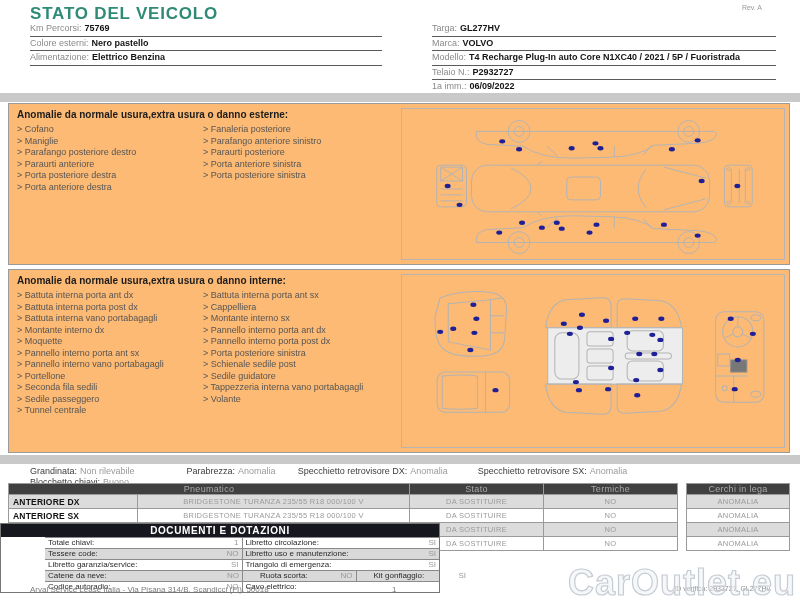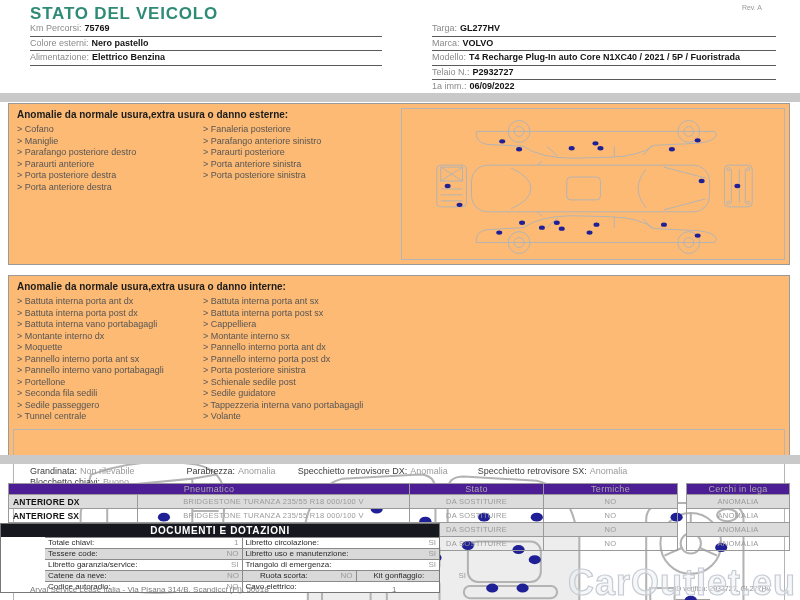--- a/index.html
+++ b/index.html
@@ -18,21 +18,21 @@
   .info-col.right{flex:1;}
   .info-row{border-bottom:1px solid #5a5a5a;font-size:9px;line-height:11.5px;padding-bottom:1px;margin-bottom:1px;}
   .info-row .lbl{color:#8a8a8a;}
   .info-row .val{color:#141414;font-weight:bold;margin-left:3px;}
   
   .gray-band{position:absolute;left:0;width:800px;height:9px;background:#c9c9c9;}
   .band1{top:93px;} .band2{top:455px;}
   
   .panel{position:absolute;left:8px;width:780px;border:1px solid #9a9a9a;display:flex;background:#fdba74;}
   #panel-ext{top:103px;height:160px;}
-  #panel-int{top:275px;height:182px;flex-direction:column;}
+  #panel-int{top:269px;height:182px;}
   .anom-text{width:388px;padding:5px 8px 2px 8px;box-sizing:border-box;}
   .anom-title{font-size:10px;font-weight:bold;color:#1c1c1c;margin-bottom:4px;}
   .anom-cols{display:flex;}
   .anom-col{width:50%;margin:0;padding:0;list-style:none;}
   .anom-col li{font-size:9px;color:#555;line-height:11.5px;padding-left:10px;text-indent:-10px;}
   .diagram-box{flex:1;margin:4px;border:1px solid #b5b5b5;}
   .diagram-box svg{width:100%;height:100%;display:block;}
   .sketch{stroke:#b3b3b3;fill:none;stroke-width:1;}
   .sketch-fill{stroke:#b3b3b3;fill:#ededed;stroke-width:1;}
   .sketch-dark{stroke:#8a8a8a;fill:#777;stroke-width:1;}
@@ -53,21 +53,21 @@
     font-size:7.5px;color:#9a9a9a;letter-spacing:.3px;overflow:hidden;white-space:nowrap;}
   .tyre-row.header .tcell{border-top:1px solid #9a9a9a;font-size:9px;color:#a9a9a9;}
   .tcell.pneu{width:402px;}
   .tcell.pos{width:130px;justify-content:flex-start;padding-left:4px;
     font-size:8.5px;font-weight:bold;color:#111;letter-spacing:.2px;}
   .tcell.spec{width:272px;border-left:none;}
   .tcell.stato{width:134px;border-left:none;}
   .tcell.term{width:134px;border-left:none;}
   .tcell.cerchi{width:104px;margin-left:8px;}
   .tyre-row.stripe .tcell{background:#dcdcdc;}
-  .tyre-row.header .tcell{background:#4c1d95;text-align:center;}
+  .tyre-row.header .tcell{background:#404040;text-align:center;}
   
   .bt{position:absolute;top:523px;border:1px solid #777;box-sizing:border-box;background:#fff;}
   #tbl-interno{left:8px;width:382px;}
   #tbl-documenti{left:398px;width:394px;margin-left:44px;}
   .bt-header{background:#17171f;color:#fff;font-weight:bold;text-align:center;
     font-size:10px;letter-spacing:.6px;line-height:13px;height:13px;}
   .bt-row{display:flex;height:10px;border-top:1px solid #8a8a8a;font-size:8px;line-height:10px;}
   .bt-row .pair{flex:1;display:flex;justify-content:space-between;overflow:hidden;white-space:nowrap;}
   .bt-row .pair.p25{flex:0 0 25%;padding-left:14px;}
   .bt-row .pair.p50{flex:0 0 50%;}
@@ -207,21 +207,20 @@
           <li>&gt; Moquette</li>
           <li>&gt; Pannello interno porta ant sx</li>
           <li>&gt; Pannello interno vano portabagagli</li>
           <li>&gt; Portellone</li>
           <li>&gt; Seconda fila sedili</li>
           <li>&gt; Sedile passeggero</li>
           <li>&gt; Tunnel centrale</li>
         </ul>
       <ul class="anom-col" id="int-col2">
           <li>&gt; Battuta interna porta ant sx</li>
-          <li>&gt; Battuta interna porta post sx</li>
           <li>&gt; Cappelliera</li>
           <li>&gt; Montante interno sx</li>
           <li>&gt; Pannello interno porta ant dx</li>
           <li>&gt; Pannello interno porta post dx</li>
           <li>&gt; Porta posteriore sinistra</li>
           <li>&gt; Schienale sedile post</li>
           <li>&gt; Sedile guidatore</li>
           <li>&gt; Tappezzeria interna vano portabagagli</li>
           <li>&gt; Volante</li>
         </ul>

